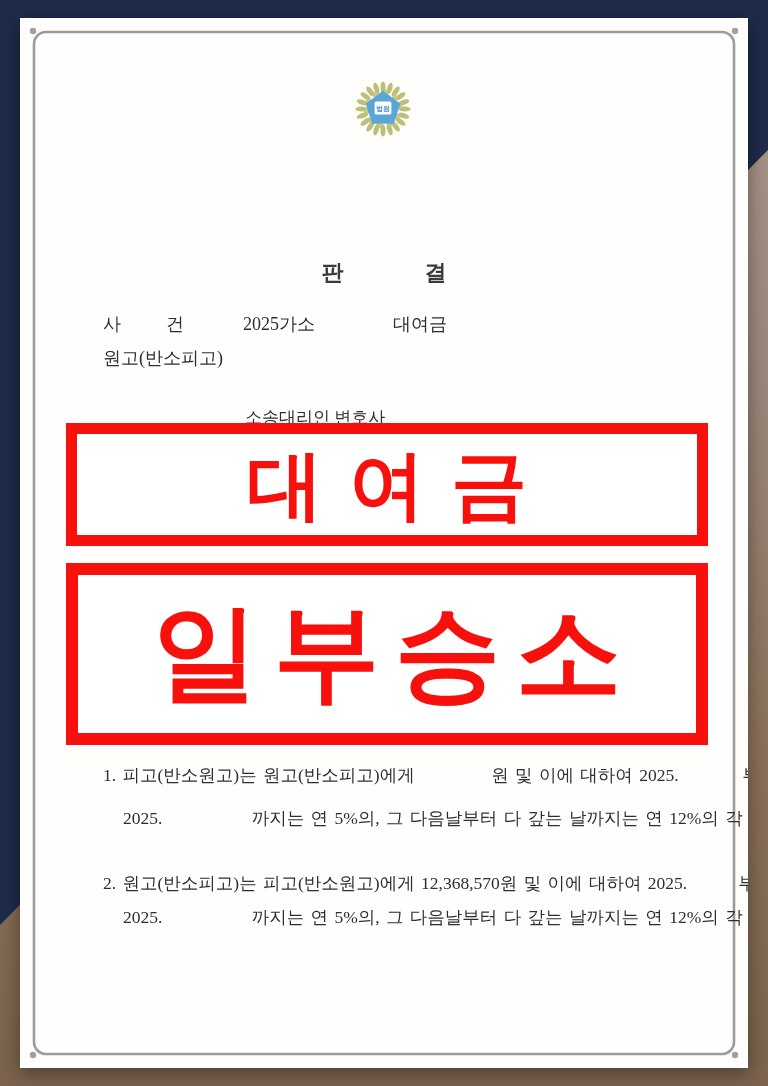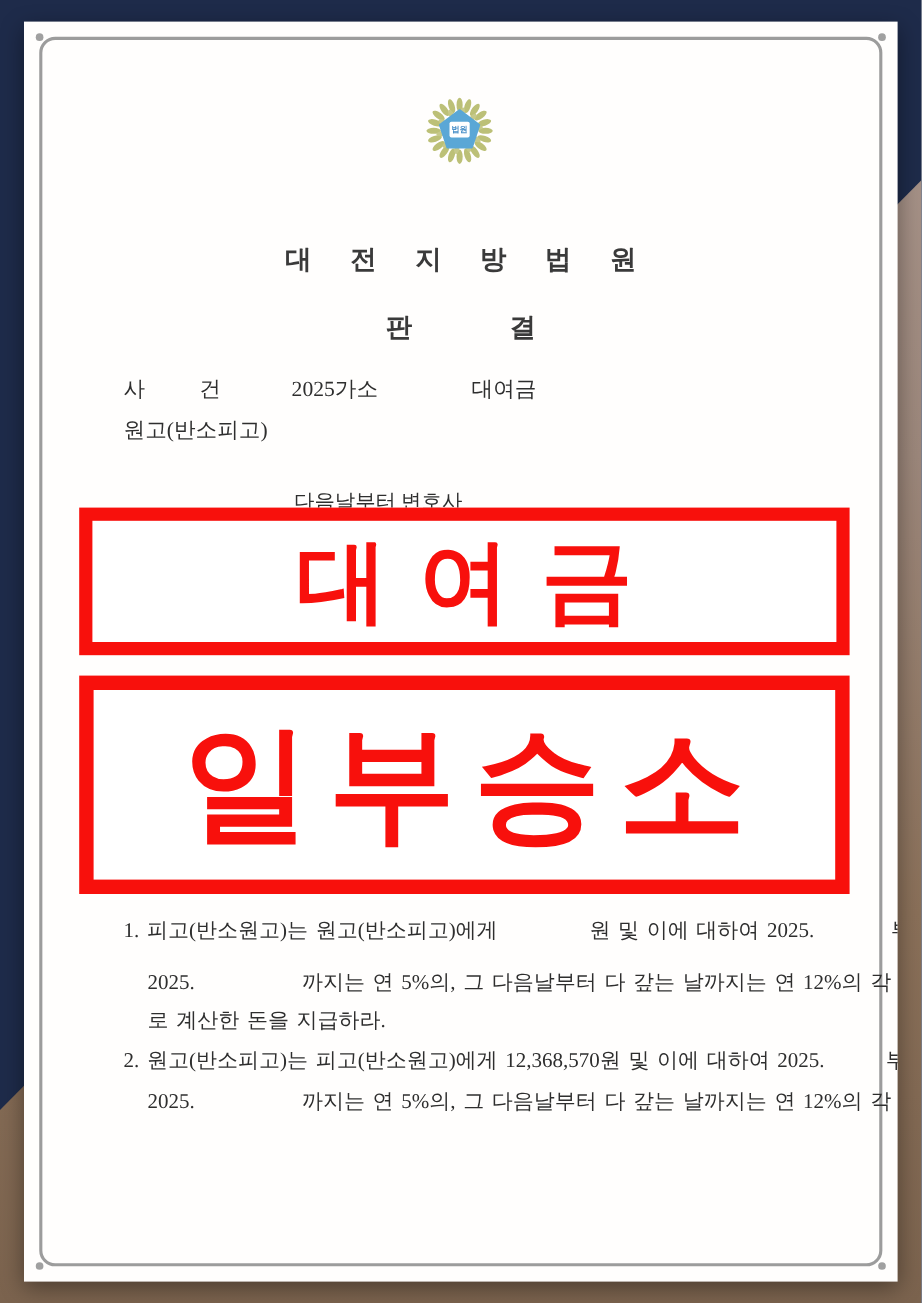--- a/index.html
+++ b/index.html
@@ -99,41 +99,39 @@
           <ellipse cx="0" cy="-19" rx="2.6" ry="5.5" fill="#c6c98a" transform="translate(40 40) rotate(261)"></ellipse>
           <ellipse cx="0" cy="-19" rx="2.6" ry="5.5" fill="#c6c98a" transform="translate(40 40) rotate(297)"></ellipse>
           <ellipse cx="0" cy="-19" rx="2.6" ry="5.5" fill="#c6c98a" transform="translate(40 40) rotate(333)"></ellipse>
         </g>
     </g>
     <polygon points="40,19 60,34 52.4,57 27.6,57 20,34" fill="#5aa7d6" stroke="#5aa7d6" stroke-width="3" stroke-linejoin="round"></polygon>
     <rect x="29.5" y="30.5" width="21" height="16.5" rx="2" fill="#ffffff"></rect>
     <text x="40" y="39.3" font-size="8.5" font-weight="bold" fill="#4a90c8" text-anchor="middle" dominant-baseline="central">법원</text>
   </svg>
 
-  <div class="court-name">대 전 지 방 법 원</div>
   <div class="judgment-row">
     <span>판</span>
     <span>결</span>
   </div>
 
   <div class="case-row doc-text">
     <span class="case-l1">사</span>
     <span class="case-l2">건</span>
     <span class="case-num">2025가소</span>
     <span class="case-name">대여금</span>
   </div>
   <div class="party-line doc-text">원고(반소피고)</div>
-  <div class="counsel-1 doc-text">다음날부터 변호사</div>
+  <div class="counsel-1 doc-text">소송대리인 변호사</div>
 
   <div class="stamp stamp-loan">
     <span>대여금</span>
   </div>
   <div class="stamp stamp-result">
     <span>일부승소</span>
   </div>
 
   <div class="oline ol-0">1. 피고(반소원고)는 원고(반소피고)에게            원 및 이에 대하여 2025.          부터</div>
   <div class="oline ol-1">2025.              까지는 연 5%의, 그 다음날부터 다 갚는 날까지는 연 12%의 각 비율</div>
-  <div class="oline ol-2">로 계산한 돈을 지급하라.</div>
   <div class="oline ol-3">2. 원고(반소피고)는 피고(반소원고)에게 12,368,570원 및 이에 대하여 2025.        부터</div>
   <div class="oline ol-4">2025.              까지는 연 5%의, 그 다음날부터 다 갚는 날까지는 연 12%의 각 비율</div>
 
 </div>
 
 </body></html>

